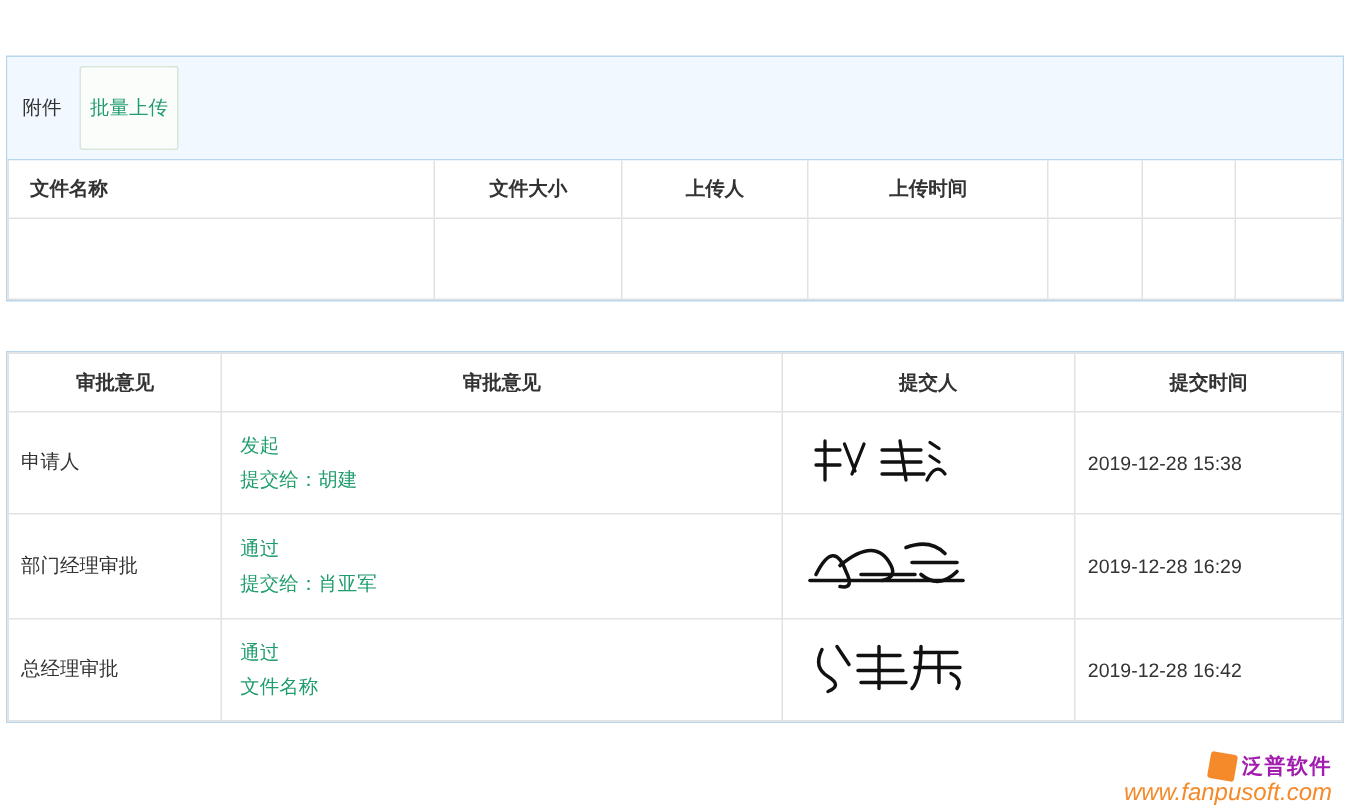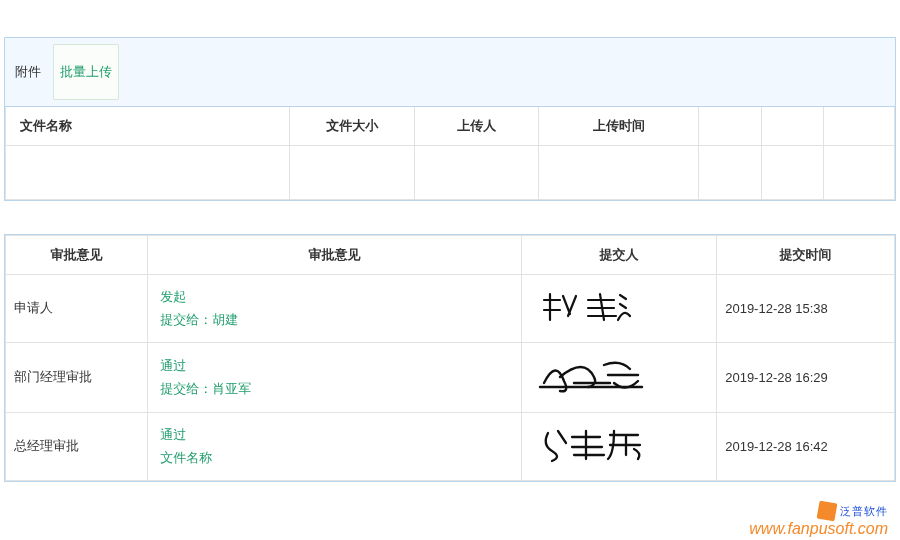--- a/index.html
+++ b/index.html
@@ -88,23 +88,23 @@
     gap: 4px;
   }
   .brand-icon {
     width: 18px; height: 18px;
     background: #f48a2a;
     transform: rotate(10deg);
     border-radius: 2px;
     display:inline-block;
   }
   .brand-text {
-    font-size: 11px;
-    font-weight: normal;
-    color: #1d4ed8;
+    font-size: 14px;
+    font-weight: bold;
+    color: #a21caf;
     letter-spacing: 1px;
   }
   .brand-url {
     font-size: 16px;
     font-style: italic;
     color: #f48a2a;
   }
 </style>
 </head>
 <body>

